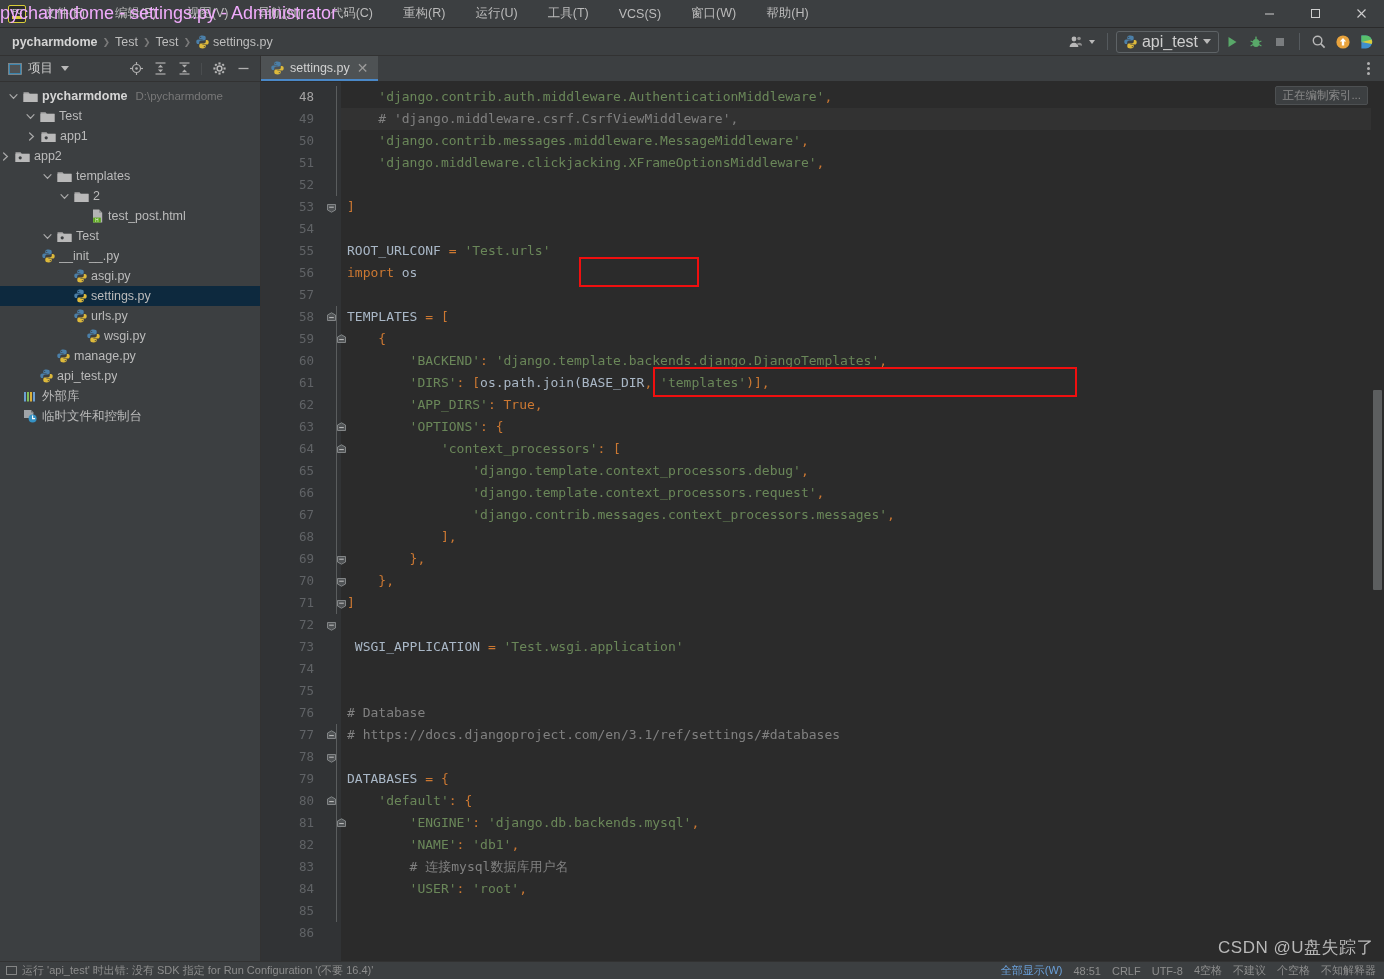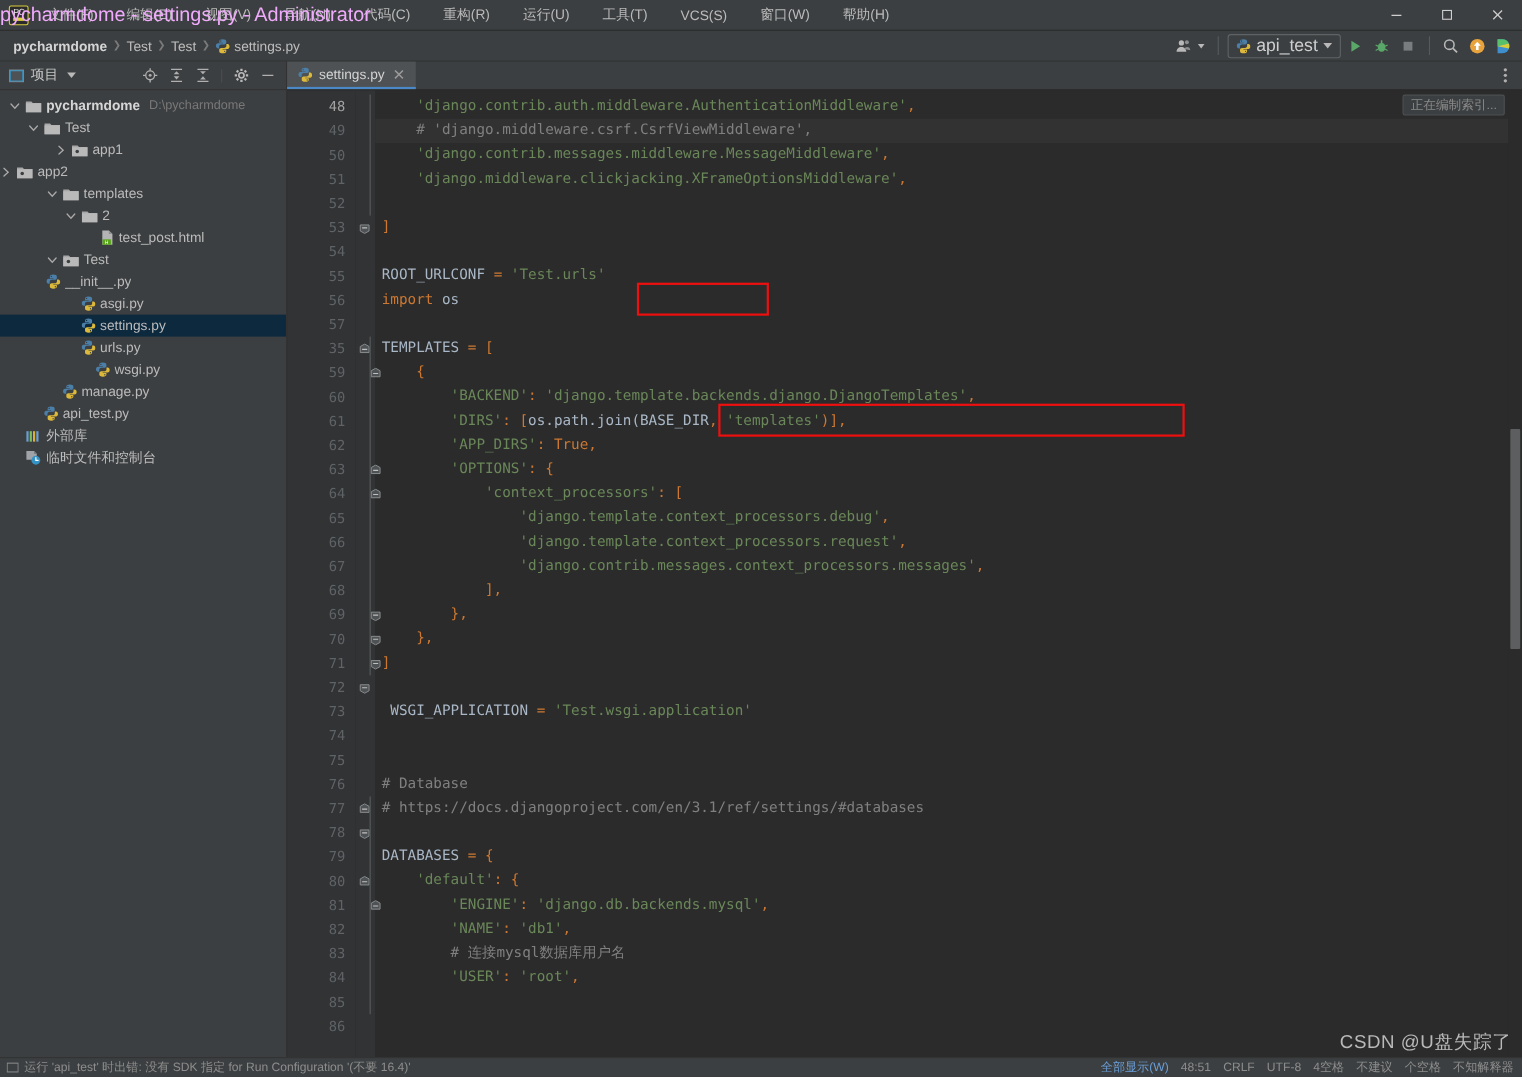--- a/index.html
+++ b/index.html
@@ -385,21 +385,21 @@
               </svg>
             </span>
             <span style="display: flex; flex: 0 0 auto;">
               <svg width="15" height="13" viewBox="0 0 15 13">
                 <path d="M0.5 2.2h5l1.3 1.5h7.7v8.3H0.5z" fill="#a8a8a8"></path>
                 <path d="M0.5 3.9h14v8.1H0.5z" fill="#b9b9b9"></path>
               </svg>
             </span>
             <span class="nm">Test</span>
           </div>
-          <div class="node" style="padding-left: 50px;">
+          <div class="node" style="padding-left: 26px;">
             <span class="arrow">
               <svg width="9" height="9" viewBox="0 0 9 9">
                 <path d="M2.6 1L6.4 4.5L2.6 8" fill="none" stroke="#a9a9a9" stroke-width="1.2" stroke-linecap="round"></path>
               </svg>
             </span>
             <span style="display: flex; flex: 0 0 auto;">
               <svg width="15" height="13" viewBox="0 0 15 13">
                 <path d="M0.5 2.2h5l1.3 1.5h7.7v8.3H0.5z" fill="#a8a8a8"></path>
                 <path d="M0.5 3.9h14v8.1H0.5z" fill="#b9b9b9"></path>
                 <circle cx="5.2" cy="7.8" r="1.6" fill="#3c3f41"></circle>
@@ -600,21 +600,21 @@
             <div class="ln cur">48</div>
             <div class="ln">49</div>
             <div class="ln">50</div>
             <div class="ln">51</div>
             <div class="ln">52</div>
             <div class="ln">53</div>
             <div class="ln">54</div>
             <div class="ln">55</div>
             <div class="ln">56</div>
             <div class="ln">57</div>
-            <div class="ln">35</div>
+            <div class="ln">58</div>
             <div class="ln">59</div>
             <div class="ln">60</div>
             <div class="ln">61</div>
             <div class="ln">62</div>
             <div class="ln">63</div>
             <div class="ln">64</div>
             <div class="ln">65</div>
             <div class="ln">66</div>
             <div class="ln">67</div>
             <div class="ln">68</div>

